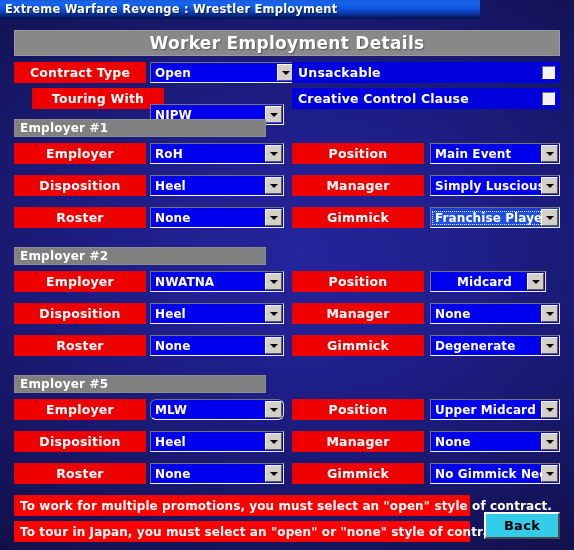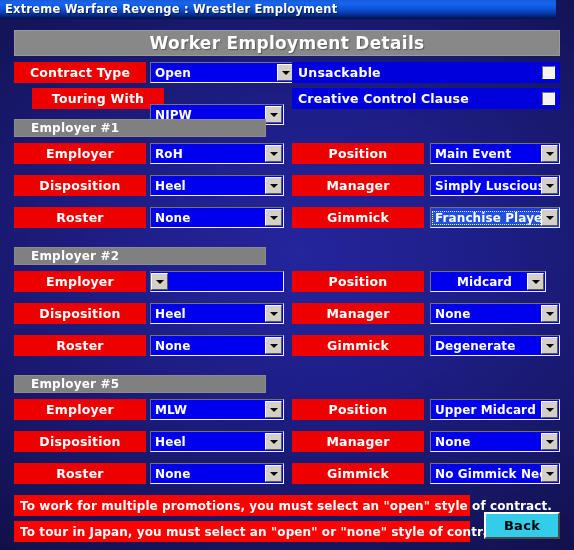--- a/index.html
+++ b/index.html
@@ -18,21 +18,21 @@
     overflow: hidden;
     background:
       radial-gradient(ellipse 560px 420px at 52% 46%, #25259c 0%, #1f1f8c 28%, #191970 55%, #131355 78%, #0d0d3a 100%),
       #11114d;
   }
 
   
   #titlebar {
     position: absolute;
     left: 0; top: 0;
-    width: 556px; height: 19px;
+    width: 480px; height: 19px;
     background: linear-gradient(to bottom,
        #1a5ad8 0%, #1566ee 18%, #0f55dd 42%, #0a3bb0 68%, #06206e 88%, #041048 100%);
     overflow: hidden;
   }
   #titlebar .tbtext {
     position: absolute;
     left: 5px; top: 2px;
     color: #ffffff;
     font-size: 11.5px;
     font-weight: bold;
@@ -68,21 +68,21 @@
     background: #808080;
     border: 1px solid #8c8c8c;
     box-sizing: border-box;
     display: flex;
     align-items: center;
   }
   .section-bar span {
     color: #ffffff;
     font-size: 12px;
     font-weight: bold;
-    padding-left: 16px;
+    padding-left: 5px;
     letter-spacing: 0.2px;
   }
 
   
   .red-label {
     position: absolute;
     height: 21px;
     background: #ee0000;
     display: flex;
     align-items: center;
@@ -330,20 +330,21 @@
   </div>
 
   <div class="section-bar" style="left:14px; top:247px; width:252px;">
     <span>Employer #2</span>
   </div>
 
   <div class="red-label" style="left:14px; top:271px; width:132px;">
     <span>Employer</span>
   </div>
   <div class="combo" style="left:150px; top:271px; width:134px;">
+    <div class="cval">NWATNA</div>
     <div class="carrow">
         <i></i>
       </div>
   </div>
 
   <div class="red-label" style="left:14px; top:303px; width:132px;">
     <span>Disposition</span>
   </div>
   <div class="combo" style="left:150px; top:303px; width:134px;">
     <div class="cval">Heel</div>
@@ -392,21 +393,21 @@
       </div>
   </div>
 
   <div class="section-bar" style="left:14px; top:375px; width:252px;">
     <span>Employer #5</span>
   </div>
 
   <div class="red-label" style="left:14px; top:399px; width:132px;">
     <span>Employer</span>
   </div>
-  <div class="combo" style="left:150px; top:399px; width:134px;">
+  <div class="combo" style="left:150px; top:399px; width:134px;border-radius:6px;">
     <div class="cval">MLW</div>
     <div class="carrow">
         <i></i>
       </div>
   </div>
 
   <div class="red-label" style="left:14px; top:431px; width:132px;">
     <span>Disposition</span>
   </div>
   <div class="combo" style="left:150px; top:431px; width:134px;">

